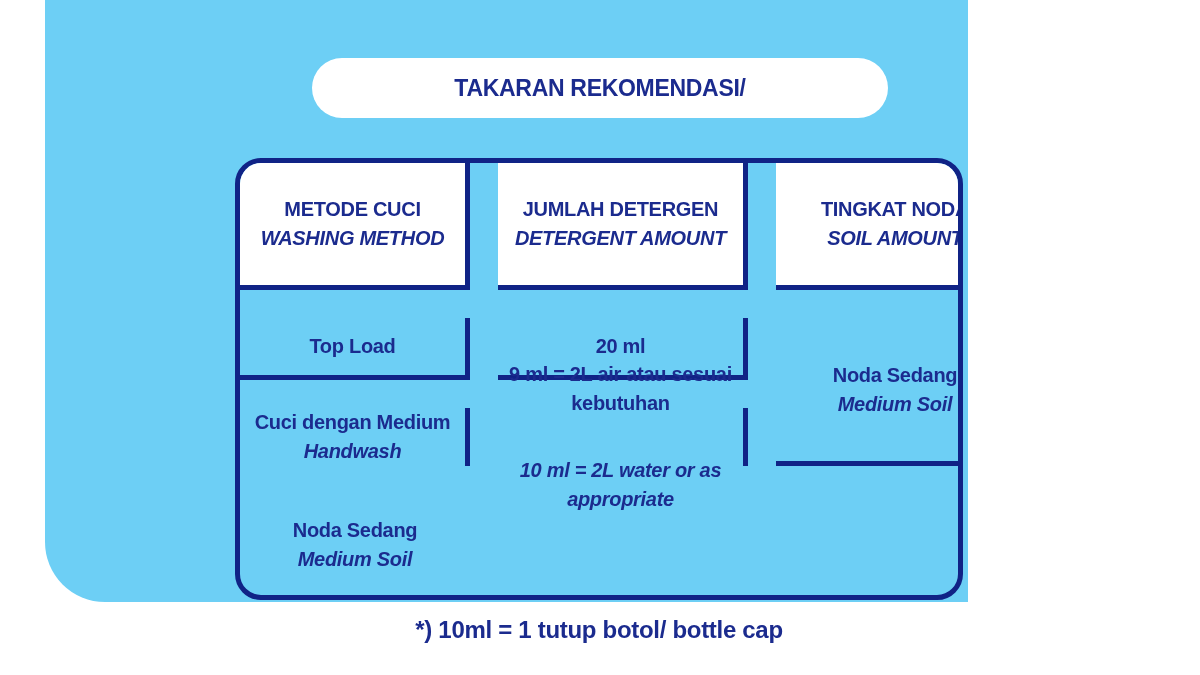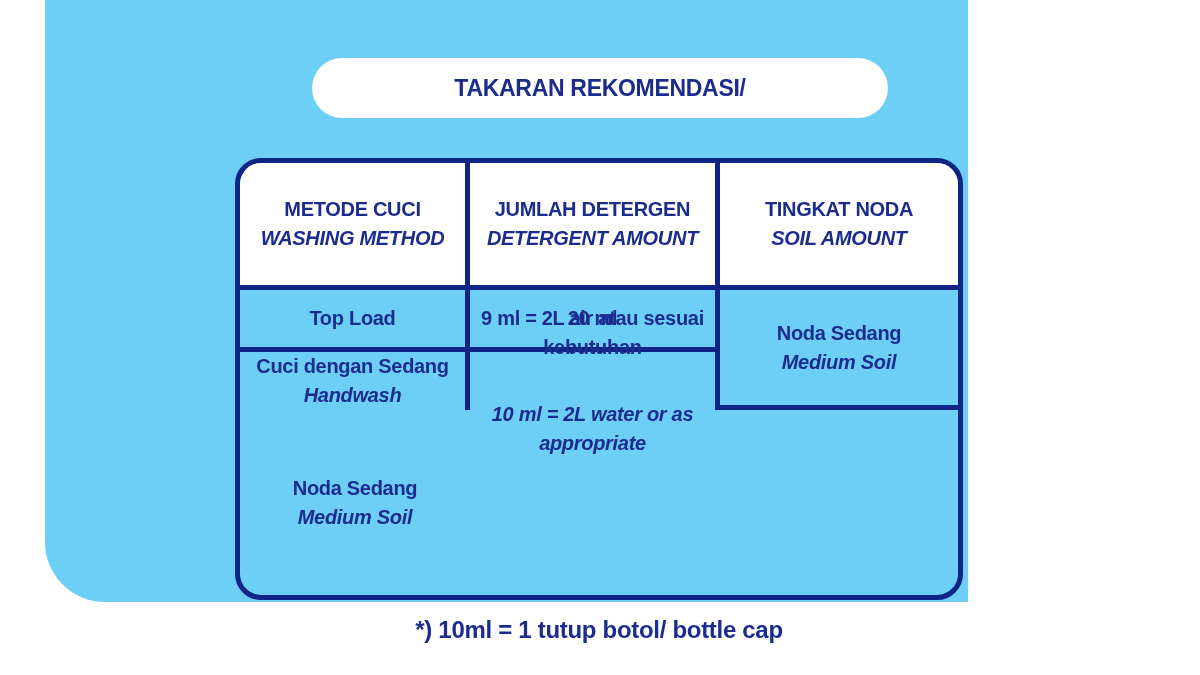--- a/index.html
+++ b/index.html
@@ -49,20 +49,21 @@
     top: 158px;
     width: 728px;
     height: 442px;
     box-sizing: border-box;
     border: 5px solid #102386;
     border-radius: 26px;
     overflow: hidden;
     display: grid;
     grid-template-columns: 230px 250px 238px;
     grid-template-rows: 127px 62px 58px 1fr;
+    gap: 28px;
   }
   .cell {
     display: flex;
     flex-direction: column;
     align-items: center;
     justify-content: center;
     text-align: center;
     font-size: 20px;
     line-height: 29px;
     box-sizing: border-box;
@@ -117,21 +118,21 @@
     <div class="cell br bb">
       <span>20 ml</span>
     </div>
     <div class="cell span23 bb">
       <span>Noda Sedang</span>
       <span class="it">Medium Soil</span>
     </div>
 
 
     <div class="cell br">
-      <span>Cuci dengan Sedang</span>
+      <span>Cuci dengan Medium</span>
       <span class="it">Handwash</span>
     </div>
     <div class="cell br">
       <span class="pre">9 ml = 2L air atau sesuai
 kebutuhan</span>
       <span class="pre it gap-top">10 ml = 2L water or as
 appropriate</span>
     </div>
     <div class="cell">
       <span>Noda Sedang</span>

